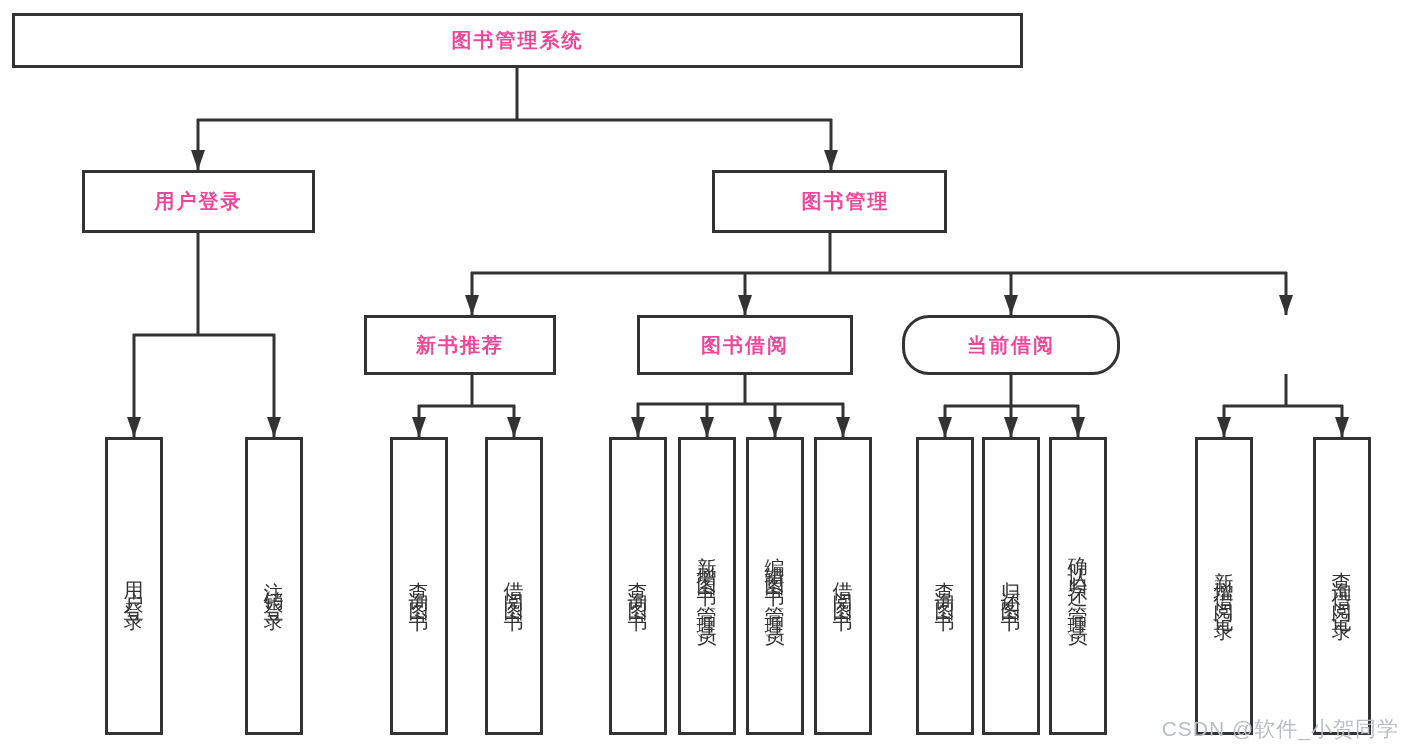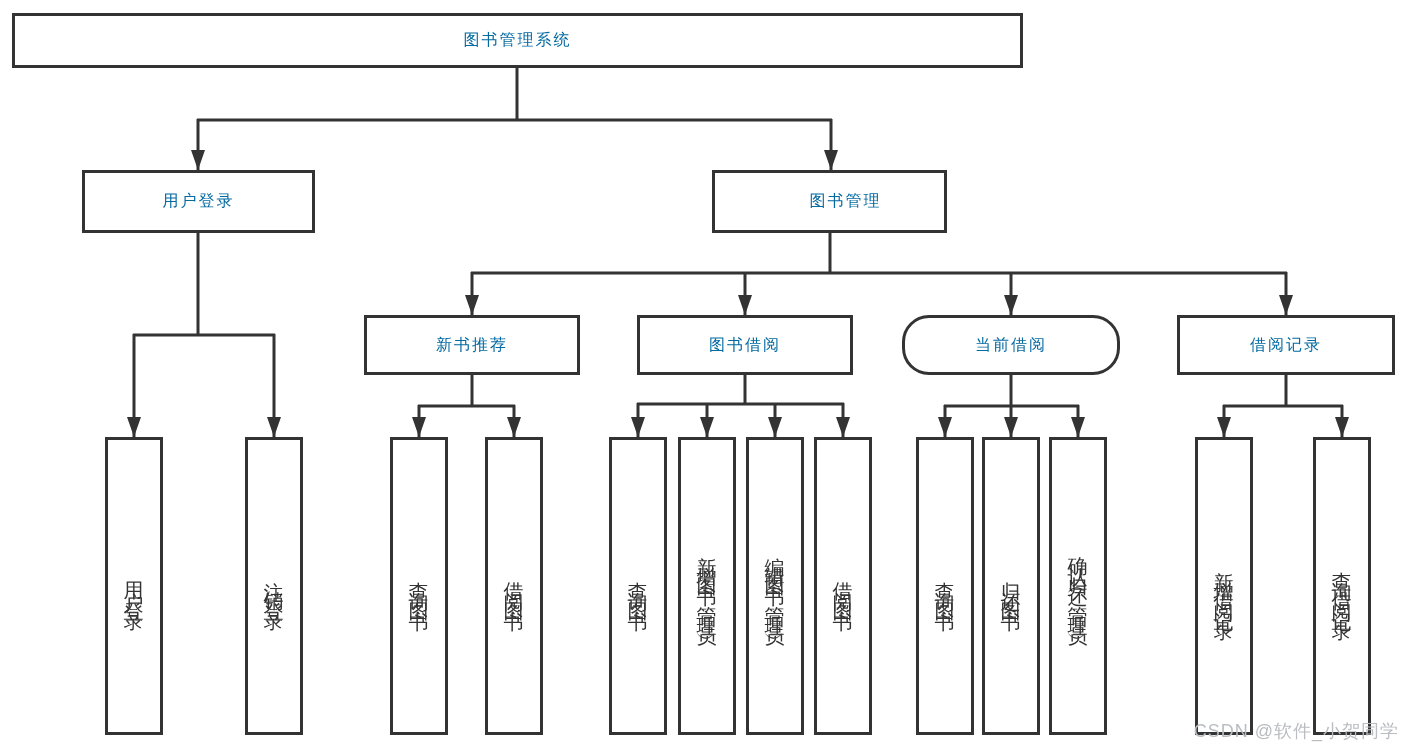--- a/index.html
+++ b/index.html
@@ -15,44 +15,45 @@
   #connectors .arrowhead{fill:var(--line-color,#333);}
   .node{
     position:absolute;
     box-sizing:border-box;
     background:#fff;
     border:3px solid var(--line-color,#333);
     display:flex;align-items:center;justify-content:center;
     color:#333;
   }
   .hnode span{
-    font-size:16px;
+    font-size:20px;
     letter-spacing:2px;
     white-space:nowrap;
-    color:#0369a1;
+    color:#ec4899;
+    font-weight:bold;
   }
   .row-root{left:12px;top:13px;width:1011px;height:55px;}
   .row2{top:170px;height:63px;}
   .row3{top:315px;height:60px;}
   .leaf{
     top:437px;height:298px;width:58px;
   }
   .vtext{
     writing-mode:vertical-rl;
     text-orientation:mixed;
     font-size:20px;
     letter-spacing:10px;
     line-height:1.1;
     color:#333;
     white-space:nowrap;
   }
   #watermark{
     position:absolute;
     right:6px;bottom:4px;
-    font-size:18px;
+    font-size:21px;
     letter-spacing:1px;
     color:var(--watermark-color,#b9bdc1);
     white-space:nowrap;
   }
 </style>
 </head>
 <body>
 
 <div id="stage">
 
@@ -108,31 +109,28 @@
     <span>图书管理系统</span>
   </div>
 
   <div class="node hnode row2" style="left:82px;width:233px;">
     <span>用户登录</span>
   </div>
   <div class="node hnode row2" style="left:712px;width:235px;padding-left:32px;">
     <span>图书管理</span>
   </div>
 
-  <div class="node hnode row3" style="left:364px;width:216px;">
+  <div class="node hnode row3" style="left:364px;width:192px;">
     <span>新书推荐</span>
   </div>
   <div class="node hnode row3" style="left:637px;width:216px;text-align:center;">
     <span>图书借阅</span>
   </div>
   <div class="node hnode row3" style="left:902px;width:218px;border-radius:27px;">
     <span>当前借阅</span>
-  </div>
-  <div class="node hnode row3" style="left:1177px;width:218px;">
-    <span>借阅记录</span>
   </div>
 
   <div class="node leaf" style="left:105px;">
     <span class="vtext">用户登录</span>
   </div>
   <div class="node leaf" style="left:245px;">
     <span class="vtext">注销登录</span>
   </div>
   <div class="node leaf" style="left:390px;">
     <span class="vtext">查询图书</span>

